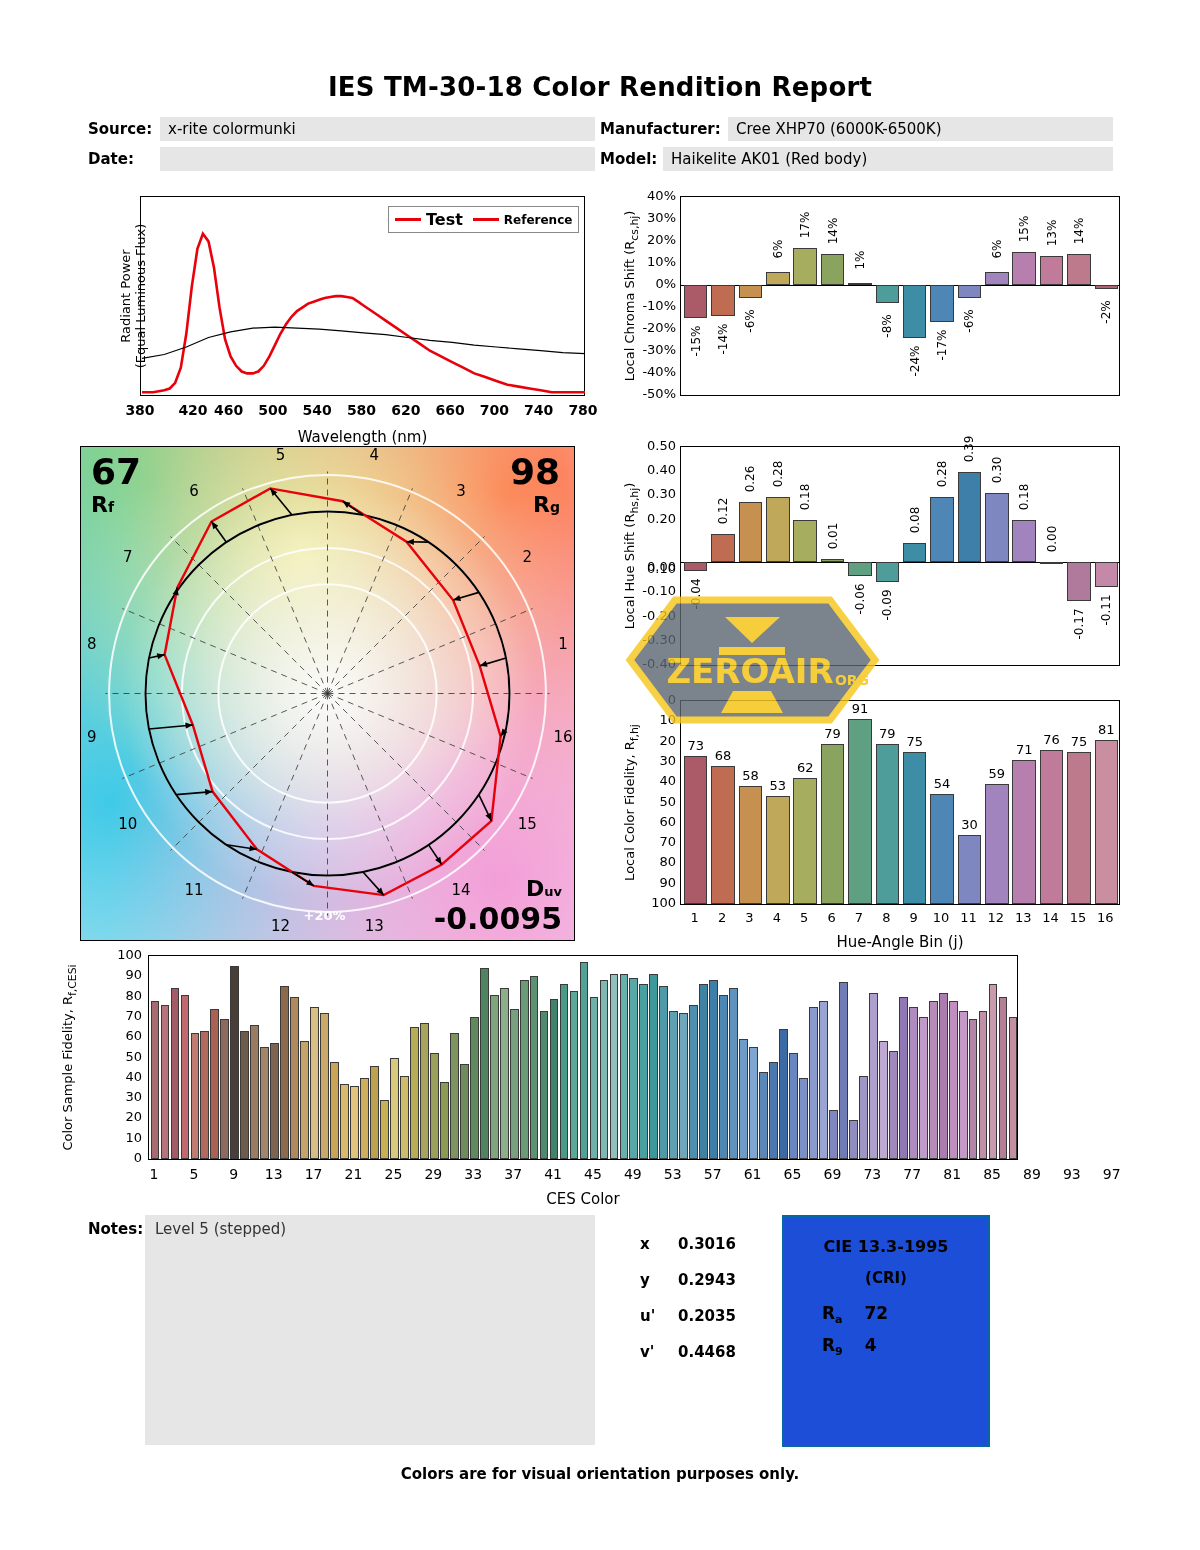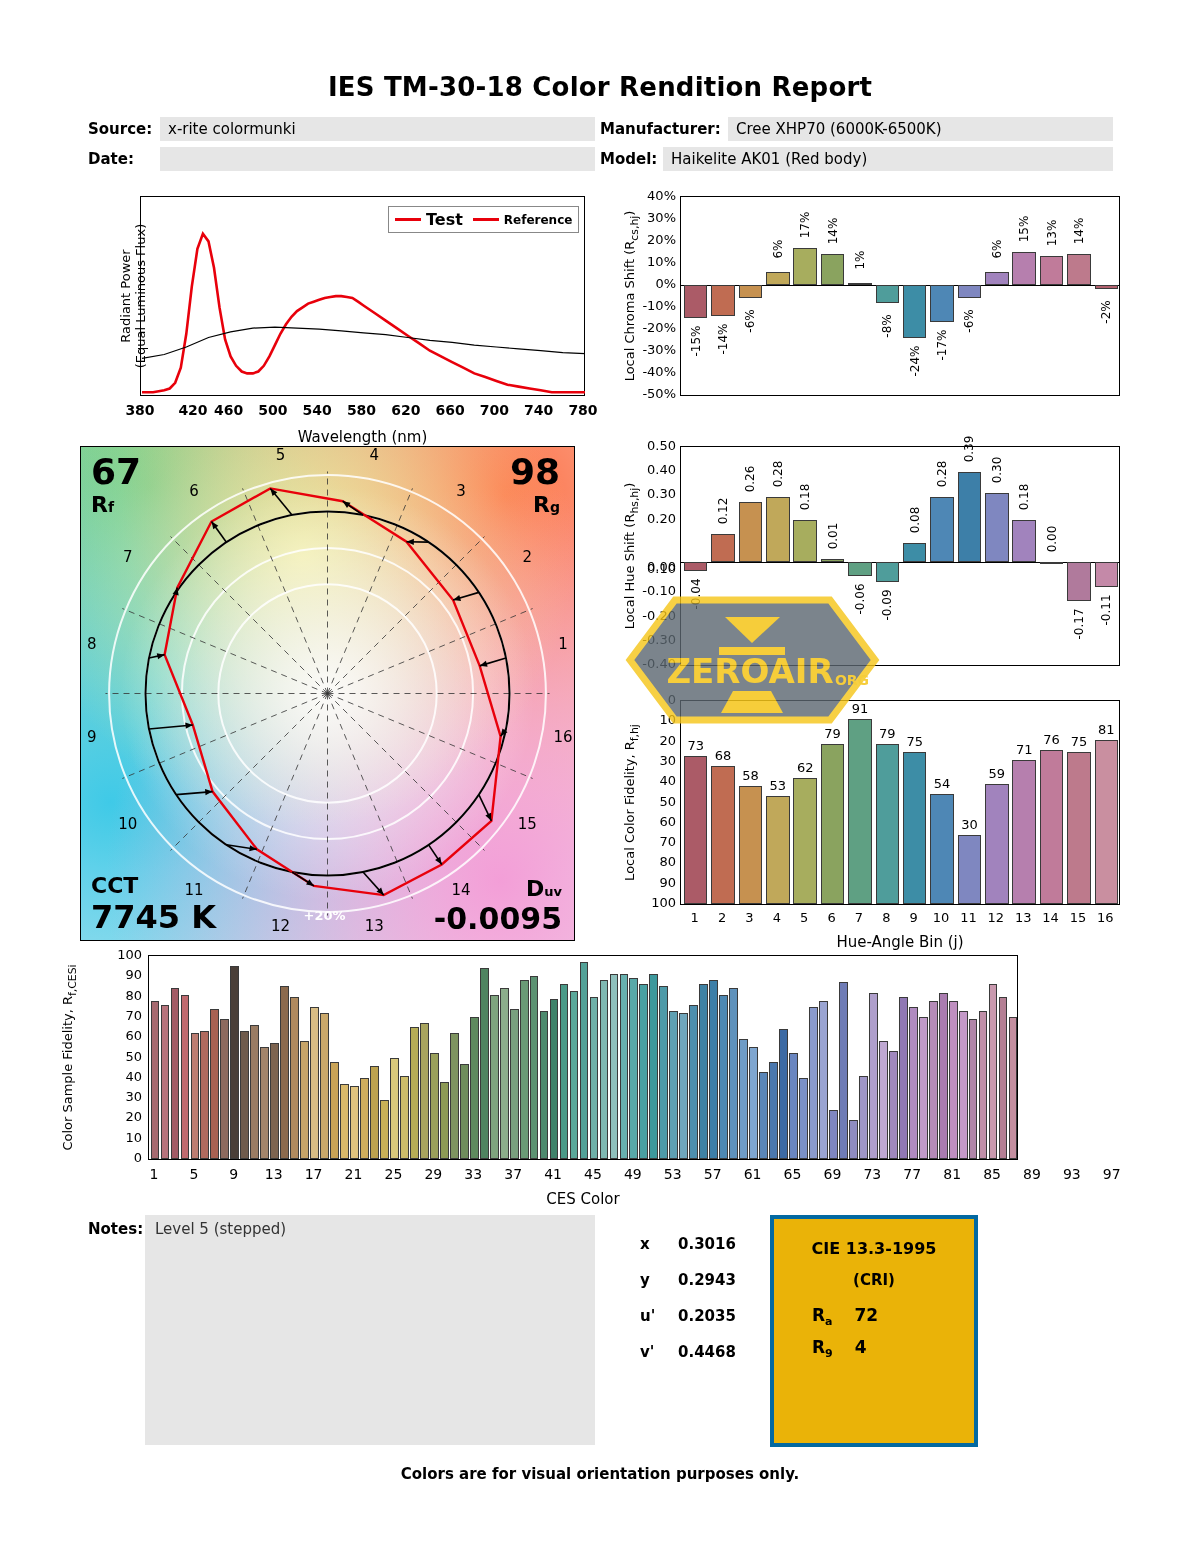--- a/index.html
+++ b/index.html
@@ -54,21 +54,21 @@
 
   
   .cvg-wrap { position:absolute; border:1px solid #000; overflow:hidden; }
   .cvg-corner { position:absolute; font-weight:bold; }
   .cvg-num { position:absolute; font-size:15px; color:#000; font-weight:500;}
 
   .notes-label { position:absolute; font-size:15px; font-weight:bold; }
   .notes-box { position:absolute; background:#e6e6e6; }
   .notes-text { position:absolute; font-size:15px; color:#333; }
 
-  .cie-box { position:absolute; border:4px solid #0369a1; background:#eab308; }
+  .cie-box { position:absolute; border:2px solid #0369a1; background:#1d4ed8;margin-left:12px; }
   .coord-k { position:absolute; font-size:15px; font-weight:bold; }
   .coord-v { position:absolute; font-size:15px; font-weight:bold; }
   .footnote {
     position:absolute; width:1200px; text-align:center;
     font-size:15px; font-weight:bold;
   }
 
   
   .watermark { position:absolute; opacity:0.85; }
 </style>
@@ -389,24 +389,20 @@
         <div class="cvg-num" style="left:-5.12385576407209px;top:281.36849896115467px;width:32px;text-align:center;">9</div>
         <div class="cvg-num" style="left:30.74774034043648px;top:367.9701927806292px;width:32px;text-align:center;">10</div>
         <div class="cvg-num" style="left:97.02980721937078px;top:434.2522596595635px;width:32px;text-align:center;">11</div>
         <div class="cvg-num" style="left:183.63150103884524px;top:470.12385576407206px;width:32px;text-align:center;">12</div>
         <div class="cvg-num" style="left:277.36849896115467px;top:470.1238557640721px;width:32px;text-align:center;">13</div>
         <div class="cvg-num" style="left:363.9701927806292px;top:434.2522596595635px;width:32px;text-align:center;">14</div>
         <div class="cvg-num" style="left:430.2522596595635px;top:367.9701927806292px;width:32px;text-align:center;">15</div>
         <div class="cvg-num" style="left:466.12385576407206px;top:281.3684989611548px;width:32px;text-align:center;">16</div>
         <div class="cvg-corner" style="left:10px;top:4px;"><span style="font-size:36px;">67</span><br><span style="font-size:22px;">R</span><span style="font-size:14px;">f</span></div>
         <div class="cvg-corner" style="right:14px;top:4px;text-align:right;"><span style="font-size:36px;">98</span><br><span style="font-size:22px;">R</span><span style="font-size:14px;">g</span></div>
-        <div class="cvg-corner" style="left:10px;bottom:4px;">
-          <div style="font-size:22px;">CCT</div>
-          <div style="font-size:32px;">7745 K</div>
-        </div>
         <div class="cvg-corner" style="right:12px;bottom:4px;text-align:right;">
           <div style="font-size:22px;">D<span style="font-size:13px;">uv</span></div>
           <div style="font-size:30px;">-0.0095</div>
         </div>
         <div style="position:absolute;left:222.5px;top:461.26px;width:60px;font-size:13px;color:#ffffff;font-weight:bold;">+20%</div>
       </div>
     </div>
 
   <div class="panel" id="ces-panel" style="left:0;top:0;width:1200px;height:1210px;">
       <div class="axis-box" style="left:148px;top:955px;width:870px;height:205px;">

